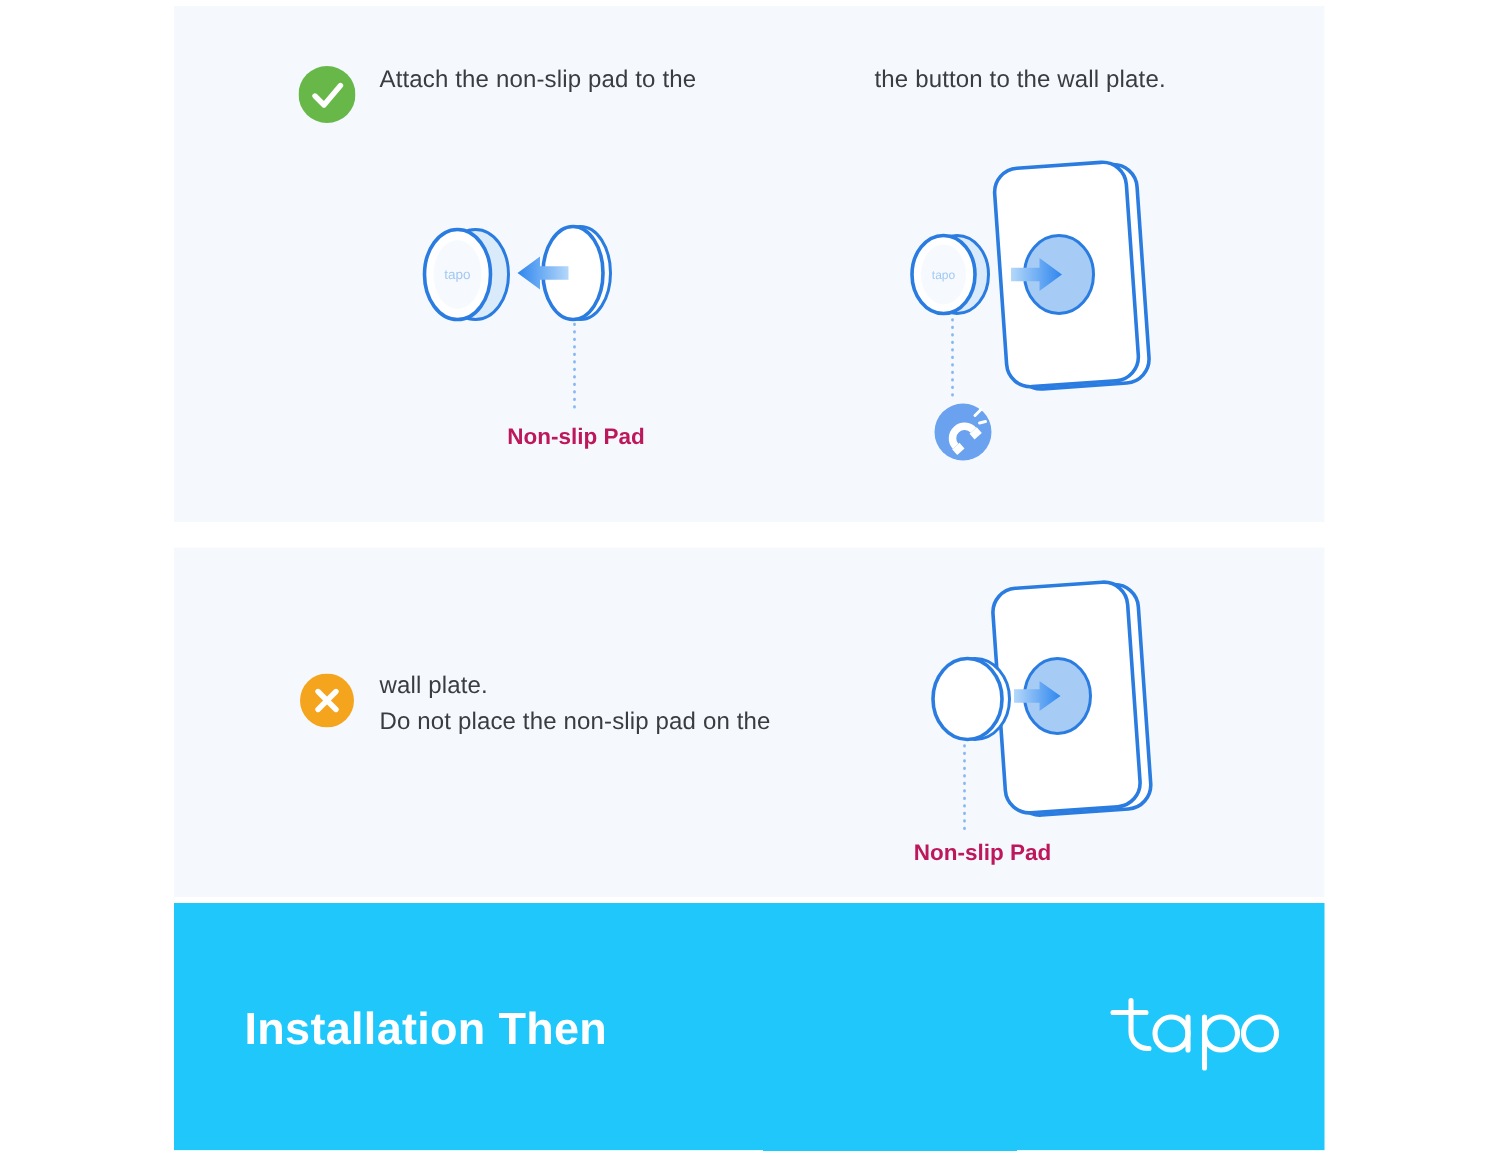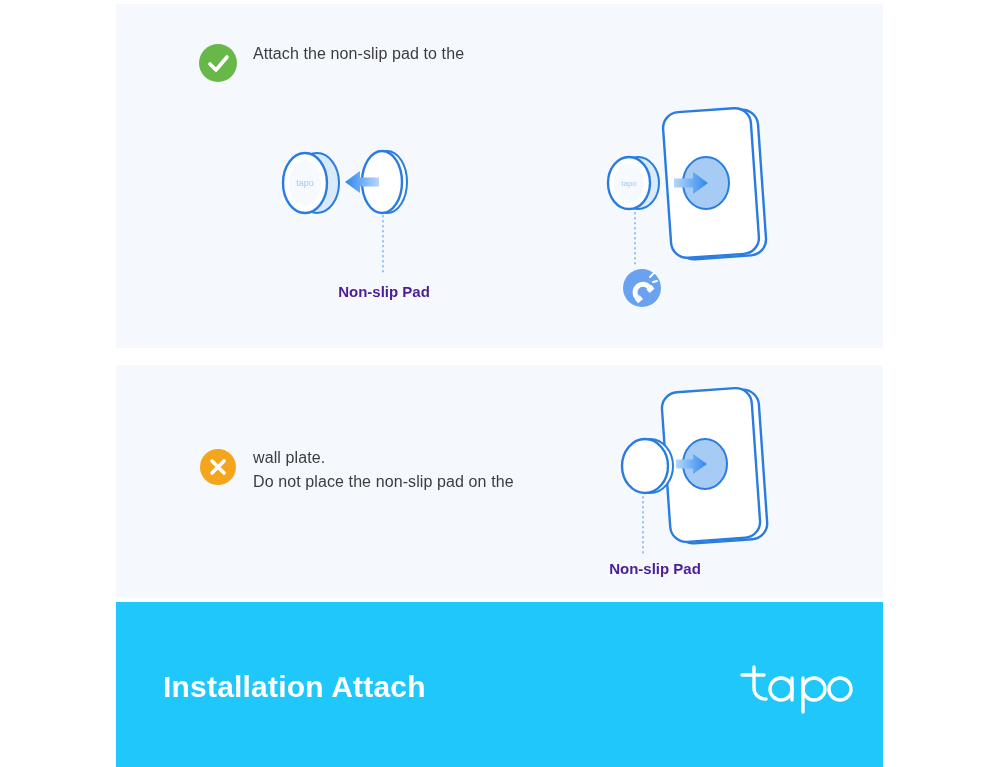--- a/index.html
+++ b/index.html
@@ -5,21 +5,21 @@
   html,body{margin:0;padding:0;background:#ffffff;}
   .page{position:relative;width:1000px;height:767px;background:#ffffff;
         font-family:"Liberation Sans",sans-serif;overflow:hidden;}
   .panel{position:absolute;left:116px;width:767px;background:#f5f9fd;}
   .panel-top{top:4px;height:344px;}
   .panel-mid{top:365px;height:233px;}
   .footer{position:absolute;left:116px;top:602px;width:767px;height:165px;background:#1fc7fa;}
   .abs{position:absolute;}
   .instruction{position:absolute;color:#3a3c40;font-size:16px;line-height:24px;letter-spacing:0.1px;}
   .instruction span{display:block;white-space:nowrap;}
-  .pad-label{position:absolute;width:140px;text-align:center;color:#4c1d95;
+  .pad-label{position:absolute;width:140px;text-align:center;color:#be185d;
              font-size:15px;font-weight:bold;white-space:nowrap;}
   .footer-title{position:absolute;left:47px;top:68px;color:#ffffff;
                 font-size:30px;font-weight:bold;letter-spacing:0.2px;}
   svg{display:block;}
 </style>
 </head>
 <body>
 
 <div class="page">
 
@@ -30,20 +30,21 @@
         <circle cx="19" cy="19" r="19" fill="#67b849"></circle>
         <polyline points="11,20 17,26 28,13" fill="none" stroke="#ffffff" stroke-width="3.6" stroke-linecap="round" stroke-linejoin="round"></polyline>
       </svg>
     </div>
 
     <div class="instruction" style="left:137px;top:38px;">
       <span>Attach the non-slip pad to the</span>
     </div>
 
     <div class="instruction" style="left:467px;top:38px;">
+      <span>the button to the wall plate.</span>
     </div>
 
     <div class="abs" style="left:160px;top:136px;">
       <svg width="145" height="140" viewBox="0 0 145 140">
         <defs>
           <linearGradient id="gl1" x1="0" y1="0" x2="1" y2="0">
             <stop offset="0" stop-color="#2e86ee"></stop>
             <stop offset="1" stop-color="#b5d8fa"></stop>
           </linearGradient>
         </defs>
@@ -150,21 +151,21 @@
         </g>
 
         <line x1="43" y1="117" x2="43" y2="175" stroke="#86b7f3" stroke-width="1.8" stroke-dasharray="0.5 4.5" stroke-linecap="round"></line>
       </svg>
     </div>
     <div class="pad-label" style="left:469px;top:195px;">Non-slip Pad</div>
 
   </section>
 
   <section class="footer">
-    <div class="footer-title">Installation Attach</div>
+    <div class="footer-title">Installation Then</div>
 
     <div class="abs" style="left:624px;top:58px;">
       <svg width="115" height="56" viewBox="0 0 115 56" role="img" aria-label="tapo">
         <g fill="none" stroke="#ffffff" stroke-width="3.4" stroke-linecap="round">
 
           <path d="M14,7 v21 a11,11 0 0 0 11,11 h1"></path>
           <path d="M2,15 h22"></path>
 
           <circle cx="41" cy="29" r="11"></circle>
           <path d="M52,18 v22"></path>

